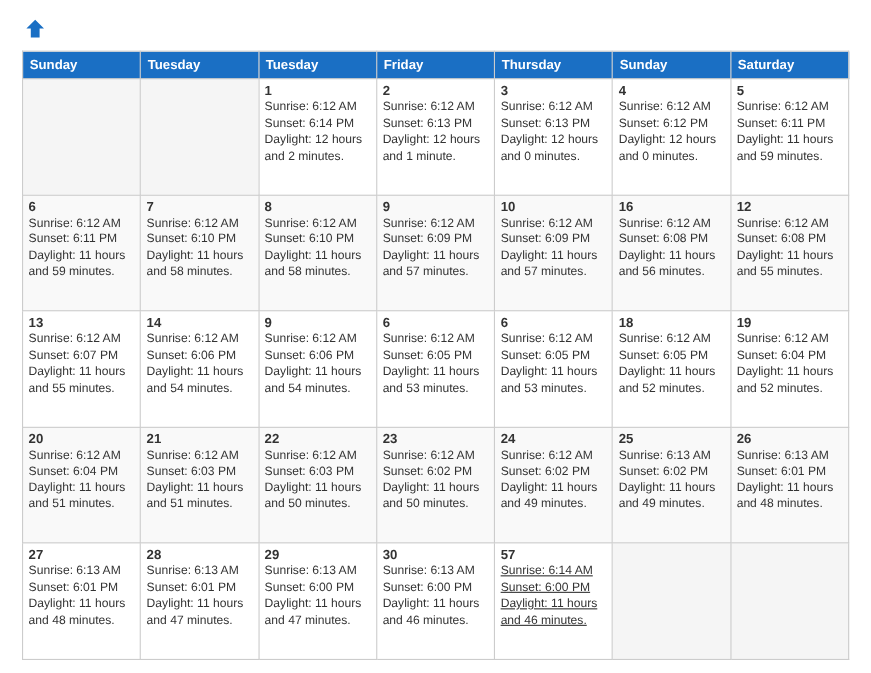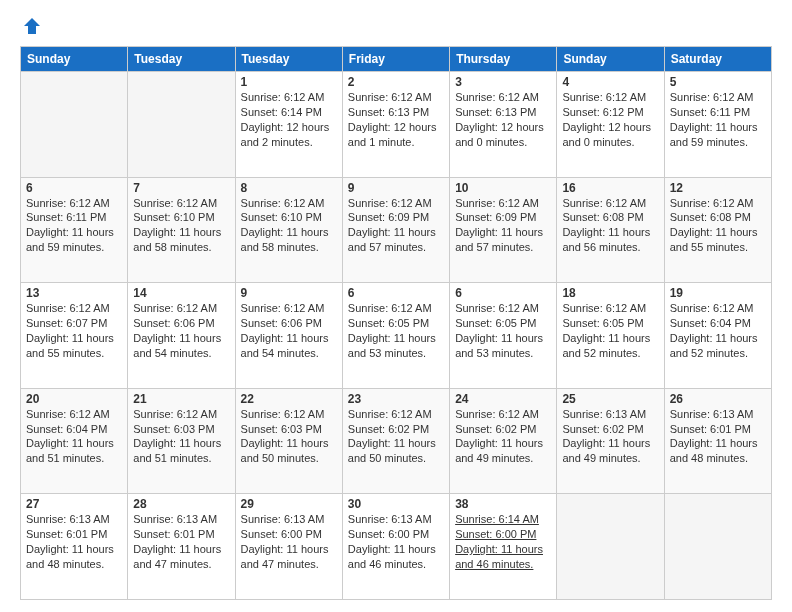--- a/index.html
+++ b/index.html
@@ -354,21 +354,21 @@
 and 47 minutes.</div>
           </td>
           <td>
             <span class="day-num">30</span>
             <div class="day-info" style="white-space: pre-line;">Sunrise: 6:13 AM
 Sunset: 6:00 PM
 Daylight: 11 hours
 and 46 minutes.</div>
           </td>
           <td>
-            <span class="day-num">38</span>
+            <span class="day-num">57</span>
             <div class="day-info" style="white-space: pre-line; text-decoration: underline;">Sunrise: 6:14 AM
 Sunset: 6:00 PM
 Daylight: 11 hours
 and 46 minutes.</div>
           </td>
           <td class="empty"></td>
           <td class="empty"></td>
         </tr>
       </tbody>
   </table>

